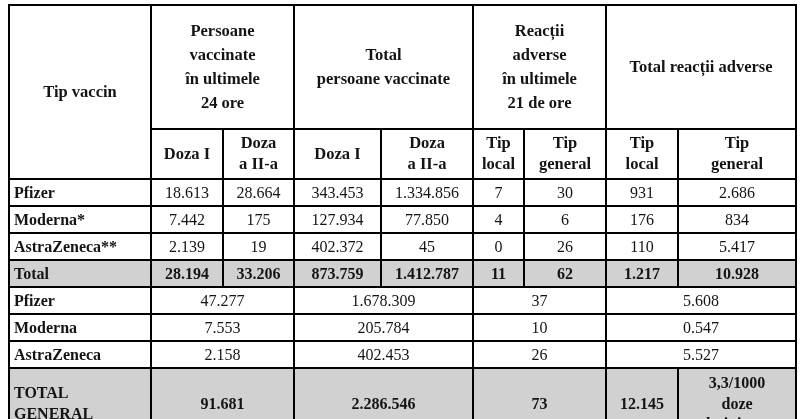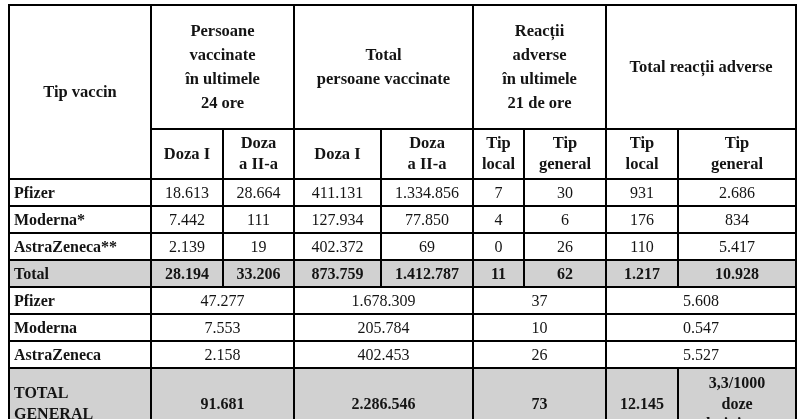--- a/index.html
+++ b/index.html
@@ -84,46 +84,46 @@
       <td class="hdr">Tip
 local</td>
       <td class="hdr">Tip
 general</td>
     </tr>
 
     <tr class="data-row">
       <td class="label">Pfizer</td>
       <td>18.613</td>
       <td>28.664</td>
-      <td>411.131</td>
+      <td>343.453</td>
       <td>1.334.856</td>
       <td>7</td>
       <td>30</td>
       <td>931</td>
       <td>2.686</td>
     </tr>
 
     <tr class="data-row">
       <td class="label">Moderna*</td>
       <td>7.442</td>
-      <td>111</td>
+      <td>175</td>
       <td>127.934</td>
       <td>77.850</td>
       <td>4</td>
       <td>6</td>
       <td>176</td>
       <td>834</td>
     </tr>
 
     <tr class="data-row">
       <td class="label">AstraZeneca**</td>
       <td>2.139</td>
       <td>19</td>
       <td>402.372</td>
-      <td>69</td>
+      <td>45</td>
       <td>0</td>
       <td>26</td>
       <td>110</td>
       <td>5.417</td>
     </tr>
 
     <tr class="data-row gray">
       <td class="label">Total</td>
       <td>28.194</td>
       <td>33.206</td>

